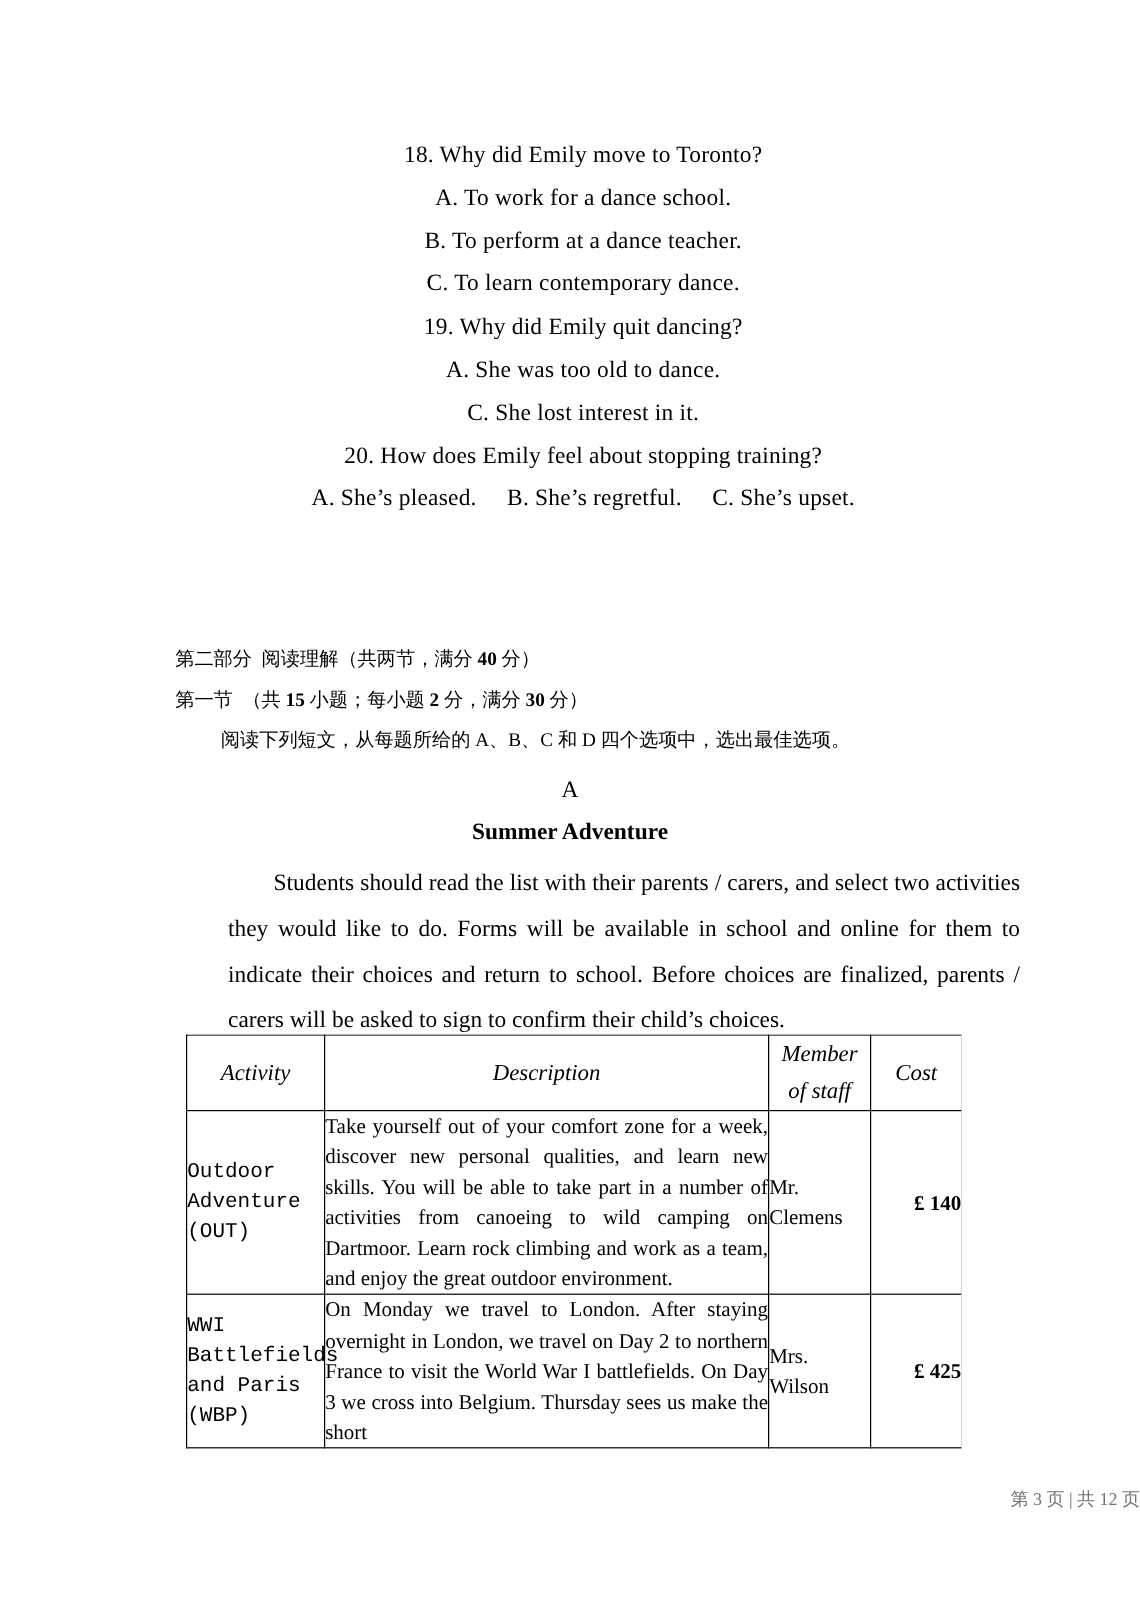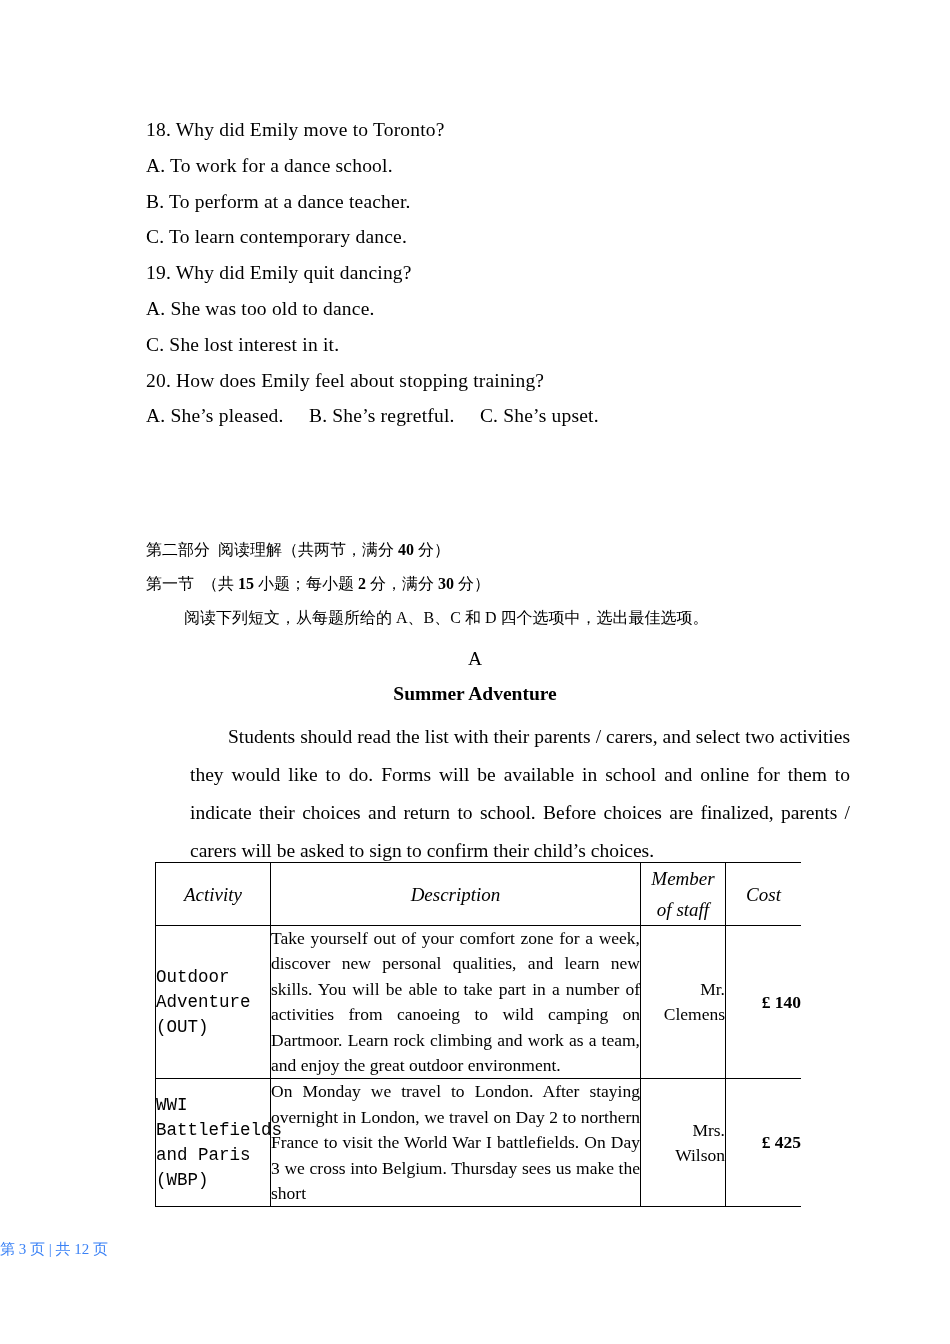--- a/index.html
+++ b/index.html
@@ -22,20 +22,21 @@
     width: 950px;
     height: 1344px;
   }
 
   
   .qblock {
     position: absolute;
     left: 146px;
     top: 112px;
     width: 680px;
+    text-align: center;
   }
   .qline {
     font-size: 19.5px;
     line-height: 35.8px;
     white-space: pre;
     letter-spacing: 0.01em;
   }
 
   
   .cn-block {
@@ -118,42 +119,42 @@
     font-family: Liberation Mono, monospace;
   }
   .td-desc {
     text-align: justify;
     text-justify: inter-word;
     line-height: 25.4px;
     padding: 7px 8px 7px 8px;
     hyphens: none;
   }
   .td-staff {
-    text-align: right;
+    text-align: left;
     line-height: 25px;
     padding: 6px 3px;
   }
   .td-cost {
     text-align: right;
     line-height: 25px;
     padding: 6px 3px;
     white-space: nowrap;
     font-weight: bold;
   }
   .row2 .td-desc { padding-bottom: 0; }
 
   
   .footer {
     position: absolute;
     left: 0;
     top: 1240px;
     width: 950px;
-    text-align: left;
+    text-align: right;
     font-size: 15px;
-    color: #3b82f6;
+    color: #737373;
     font-family: "Liberation Serif", "DejaVu Serif", serif;
   }
 </style>
 </head>
 <body>
 
 <div class="page">
 
   <div class="qblock">
     <div class="qline">18. Why did Emily move to Toronto?</div>

